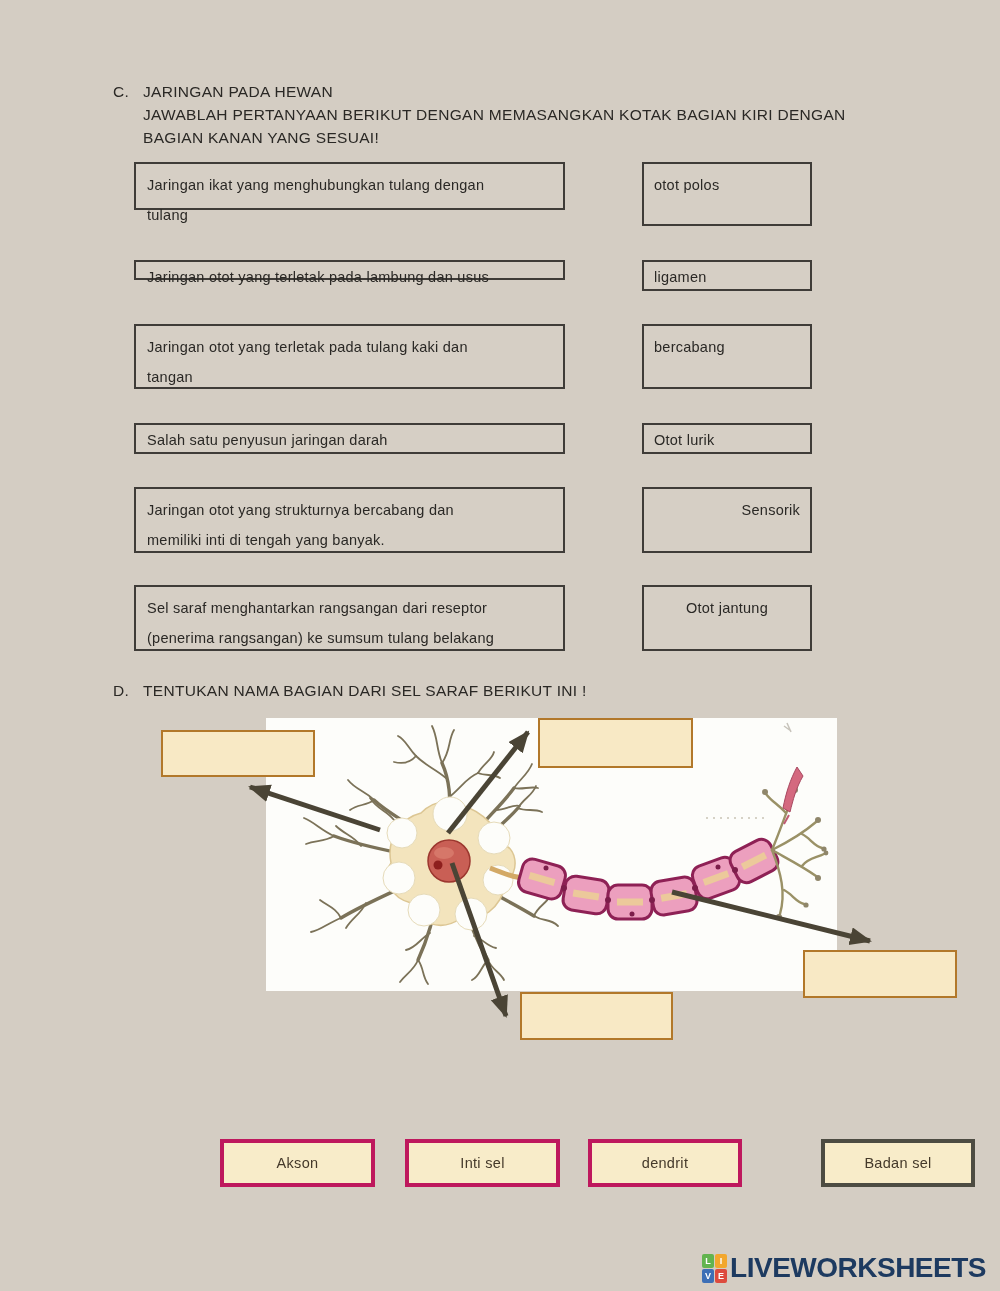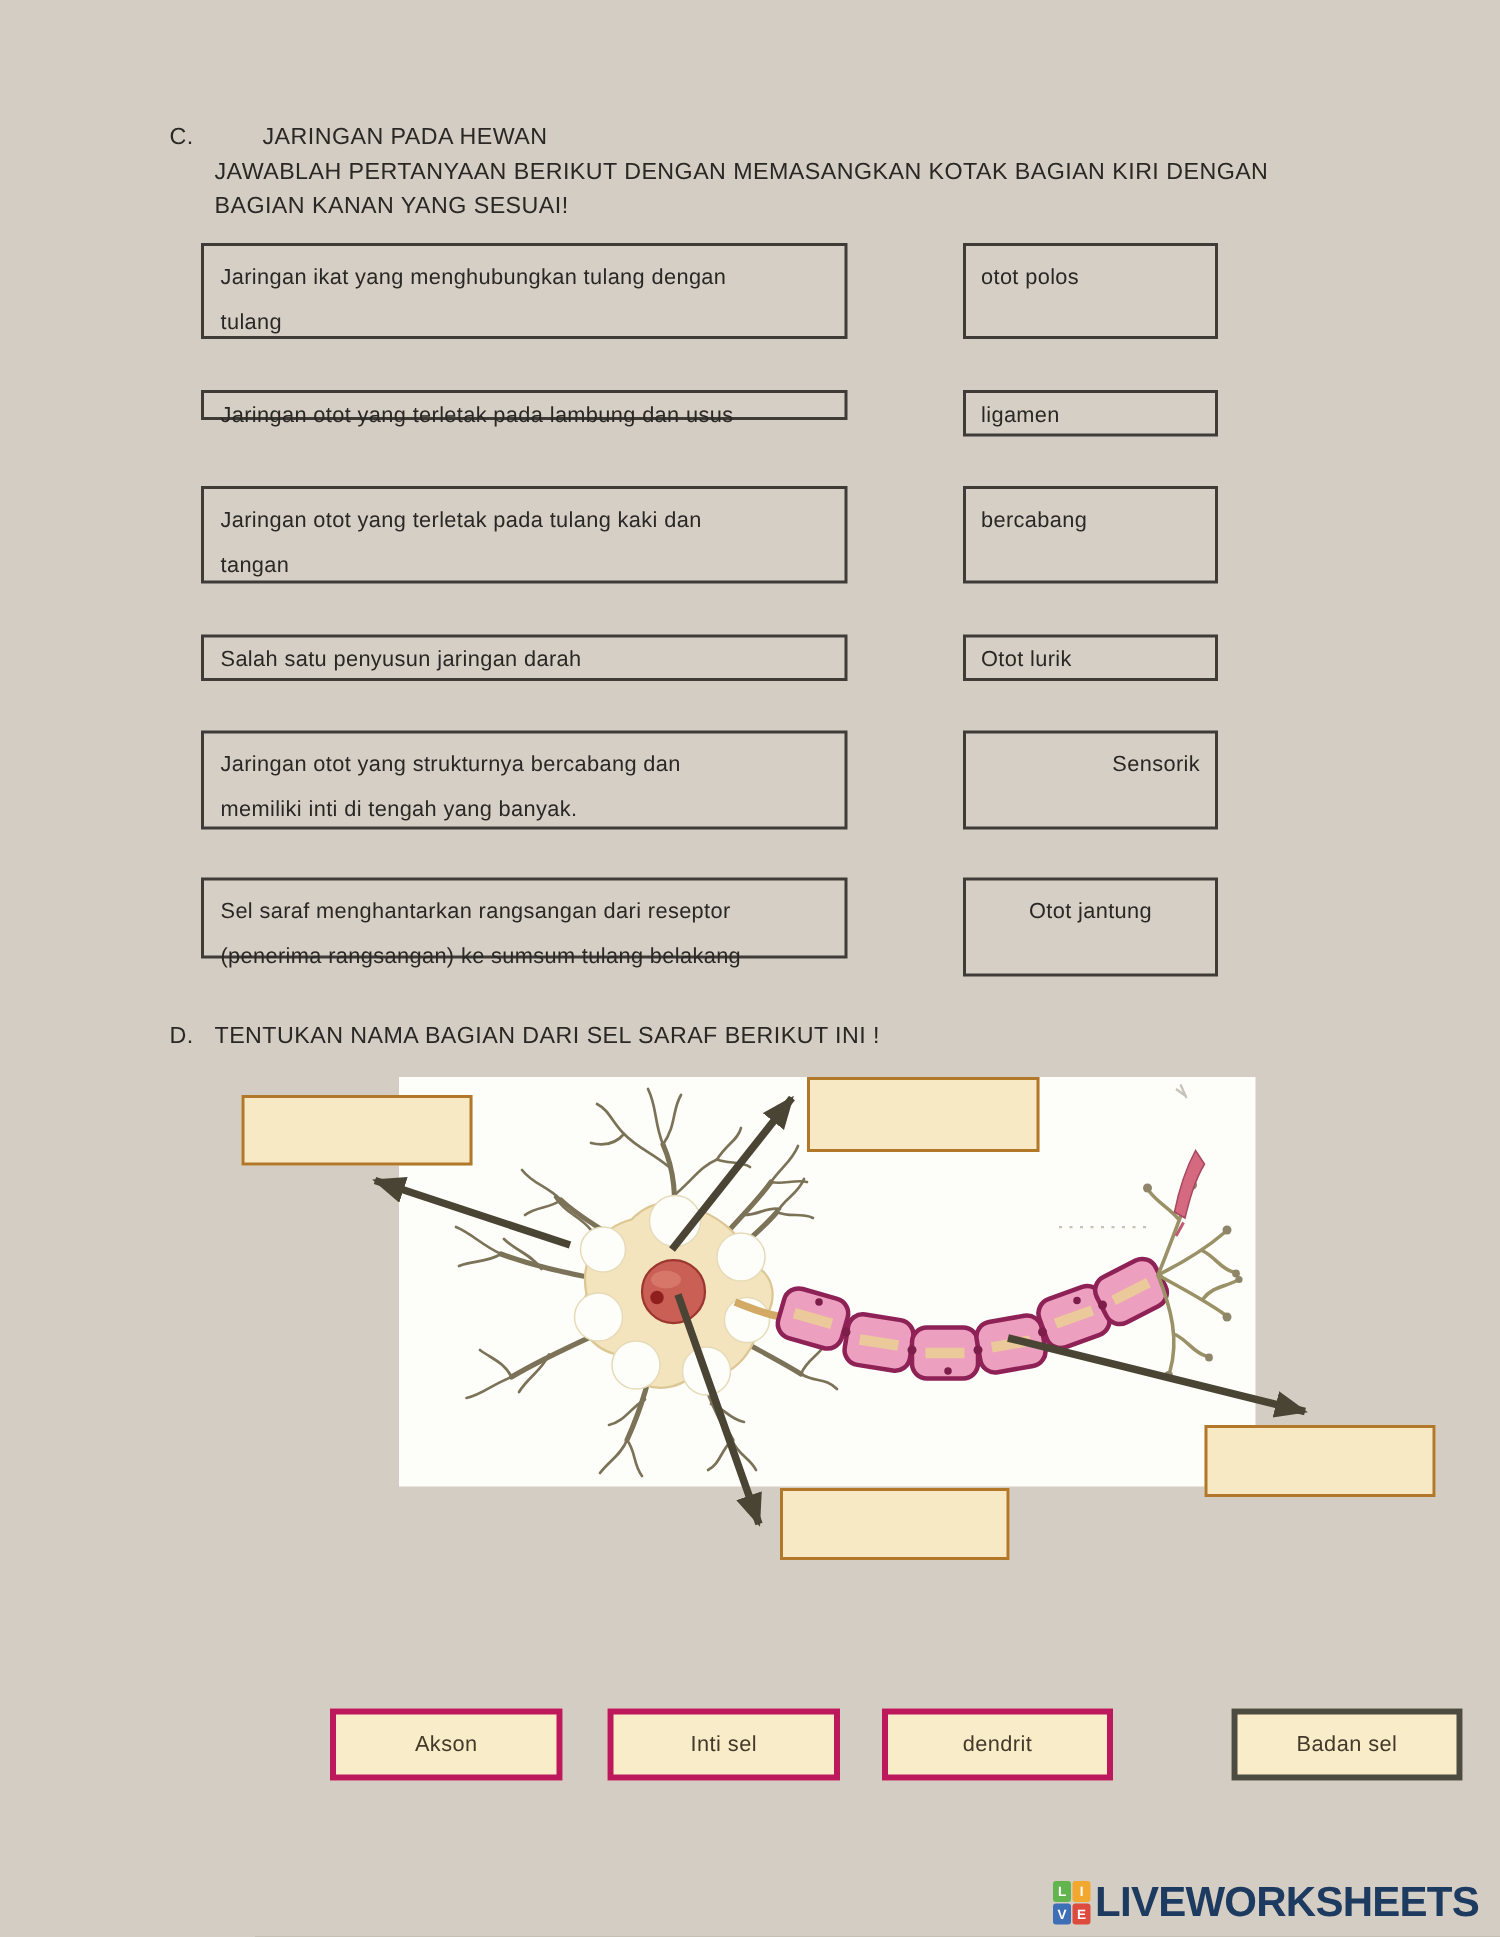--- a/index.html
+++ b/index.html
@@ -57,25 +57,25 @@
     font-size:28px; font-weight:bold; color:#1d3a60; letter-spacing:-.5px;
     font-family:"Liberation Sans",sans-serif;
   }
 </style>
 </head>
 <body>
 
 <div class="page">
 
   <div class="hdr" style="left:113px; top:83px;">C.</div>
-  <div class="hdr" style="left:143px; top:83px;margin-left:32px;">JARINGAN PADA HEWAN</div>
+  <div class="hdr" style="left:143px; top:83px;">JARINGAN PADA HEWAN</div>
   <div class="hdr" style="left:143px; top:106px;">JAWABLAH PERTANYAAN BERIKUT DENGAN MEMASANGKAN KOTAK BAGIAN KIRI DENGAN</div>
   <div class="hdr" style="left:143px; top:129px;">BAGIAN KANAN YANG SESUAI!</div>
 
-  <div class="mbox" style="top:162px; height:64px;">
+  <div class="mbox" style="top:162px; height:48px;">
     <div class="mline">Jaringan ikat yang menghubungkan tulang dengan</div>
     <div class="mline">tulang</div>
   </div>
   <div class="rbox" style="top:162px; height:64px;">
     <div class="mline">otot polos</div>
   </div>
 
   <div class="mbox" style="top:260px; height:20px;">
     <div class="sline">Jaringan otot yang terletak pada lambung dan usus</div>
   </div>
@@ -99,21 +99,21 @@
   </div>
 
   <div class="mbox" style="top:487px; height:66px;">
     <div class="mline">Jaringan otot yang strukturnya bercabang dan</div>
     <div class="mline">memiliki inti di tengah yang banyak.</div>
   </div>
   <div class="rbox" style="top:487px; height:66px;text-align:right;">
     <div class="mline">Sensorik</div>
   </div>
 
-  <div class="mbox" style="top:585px; height:54px;">
+  <div class="mbox" style="top:585px; height:66px;">
     <div class="mline">Sel saraf menghantarkan rangsangan dari reseptor</div>
     <div class="mline">(penerima rangsangan) ke sumsum tulang belakang</div>
   </div>
   <div class="rbox" style="top:585px; height:66px;text-align:center;">
     <div class="mline">Otot jantung</div>
   </div>
 
   <div class="hdr" style="left:113px; top:682px;">D.</div>
   <div class="hdr" style="left:143px; top:682px;">TENTUKAN NAMA BAGIAN DARI SEL SARAF BERIKUT INI !</div>
 

